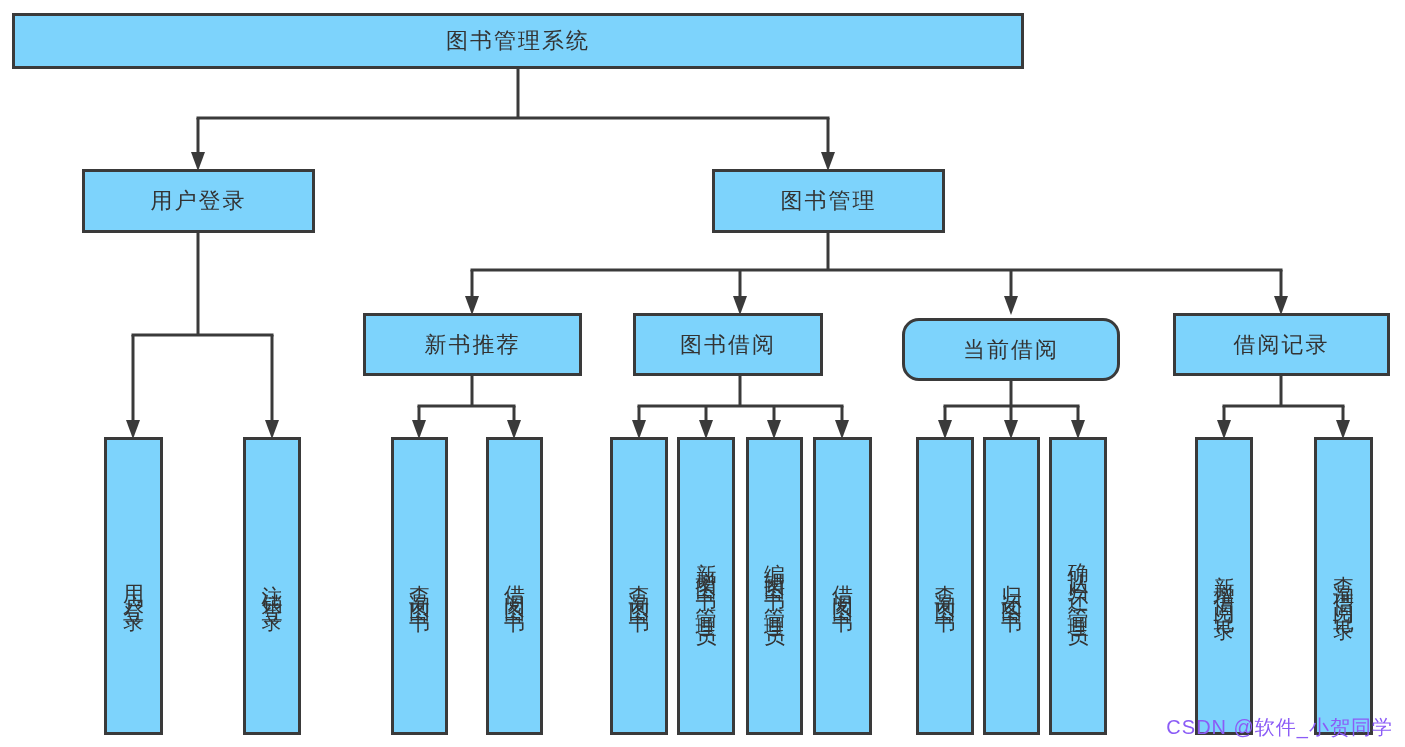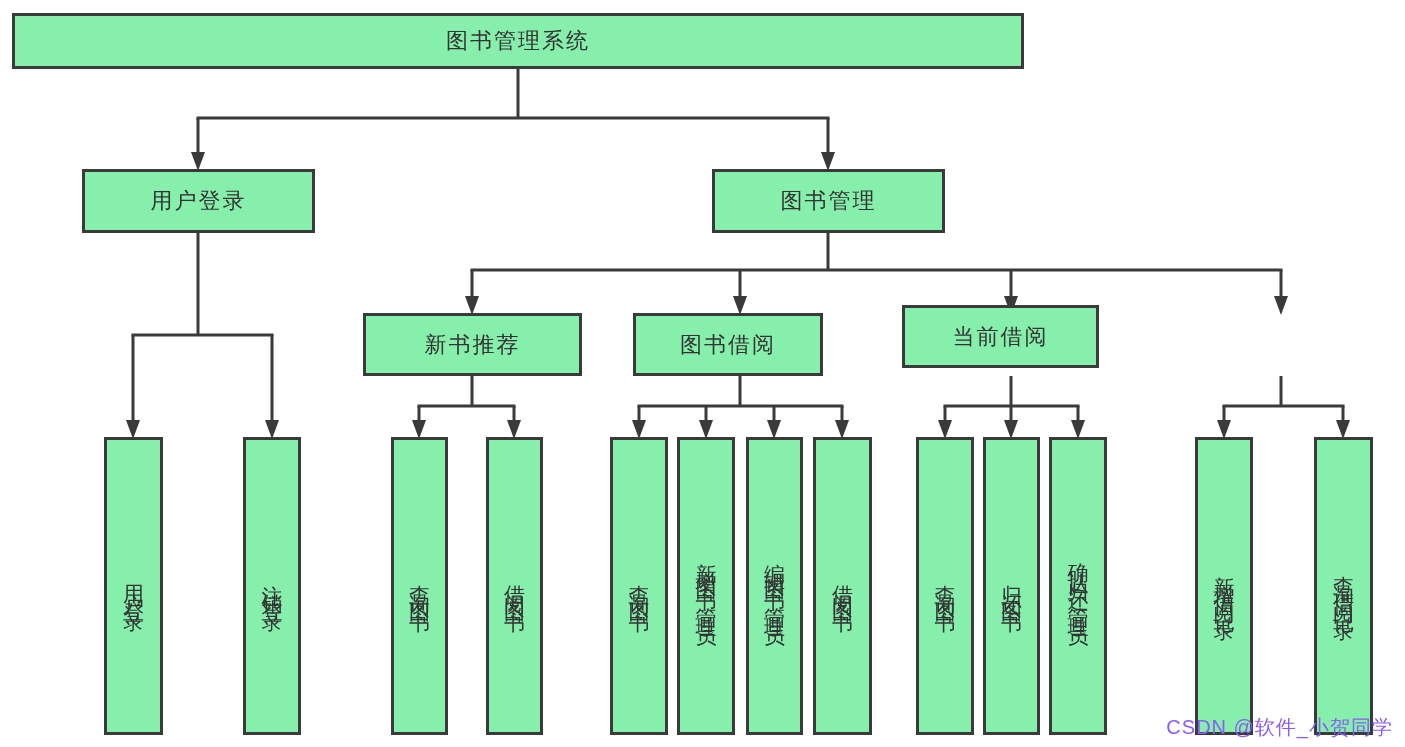--- a/index.html
+++ b/index.html
@@ -15,21 +15,21 @@
     position: absolute;
     left: 0; top: 0;
     width: 1405px; height: 747px;
   }
   svg.connectors line { stroke: #3a3a3a; stroke-width: 3; }
   svg.connectors polygon { fill: #3a3a3a; }
   .box {
     position: absolute;
     box-sizing: border-box;
     border: 3px solid #3a3a3a;
-    background: #86efac;
+    background: #7dd3fc;
     display: flex;
     align-items: center;
     justify-content: center;
     color: #333333;
   }
   .h-box {
     font-size: 22px;
     letter-spacing: 2px;
   }
   .leaf { top: 437px; height: 298px; }
@@ -141,22 +141,25 @@
   <div class="box h-box" style="left:363px; top:313px; width:219px; height:63px;">
     <span>新书推荐</span>
   </div>
 
   <div class="box h-box" style="left:712px; top:169px; width:233px; height:64px;">
     <span>图书管理</span>
   </div>
   <div class="box h-box" style="left:633px; top:313px; width:190px; height:63px;">
     <span>图书借阅</span>
   </div>
-  <div class="box h-box" style="left:902px; top:305px; width:197px; height:63px;">
+  <div class="box h-box" style="left:902px; top:318px; width:218px; height:63px;border-radius:17px;">
     <span>当前借阅</span>
+  </div>
+  <div class="box h-box" style="left:1173px; top:313px; width:217px; height:63px;">
+    <span>借阅记录</span>
   </div>
 
   <div class="box leaf" style="left:104px; width:59px;">
     <span class="vtext">用户登录</span>
   </div>
   <div class="box leaf" style="left:243px; width:58px;">
     <span class="vtext">注销登录</span>
   </div>
 
   <div class="box leaf" style="left:391px; width:57px;">

